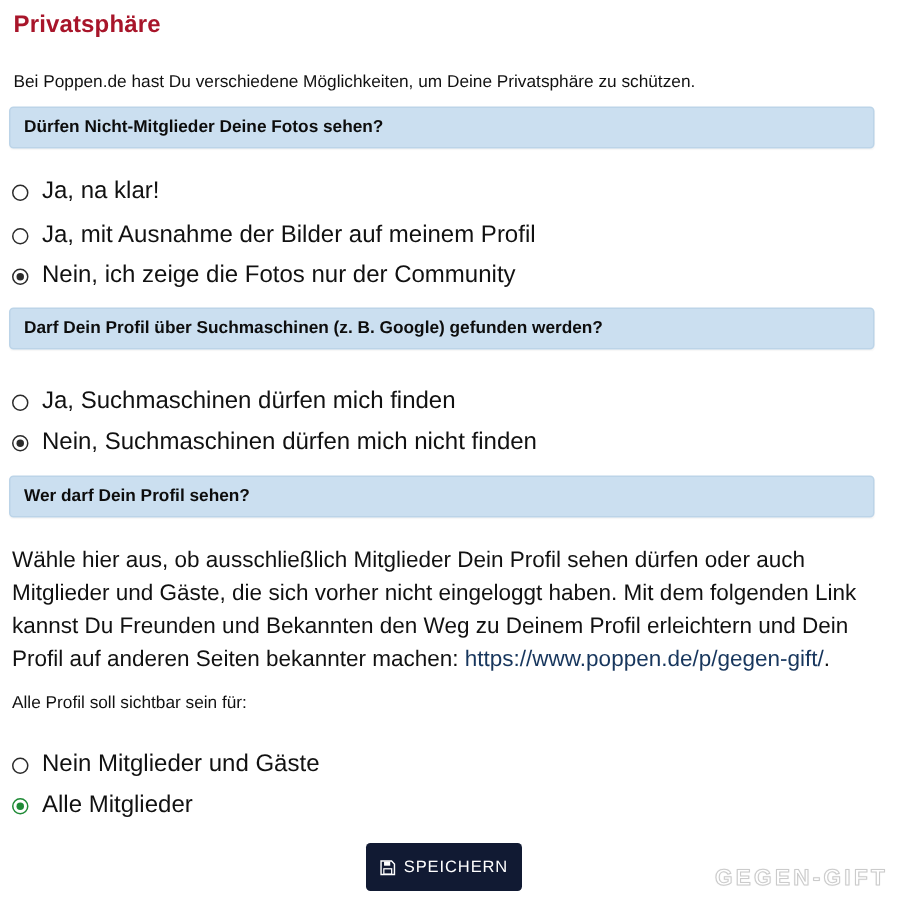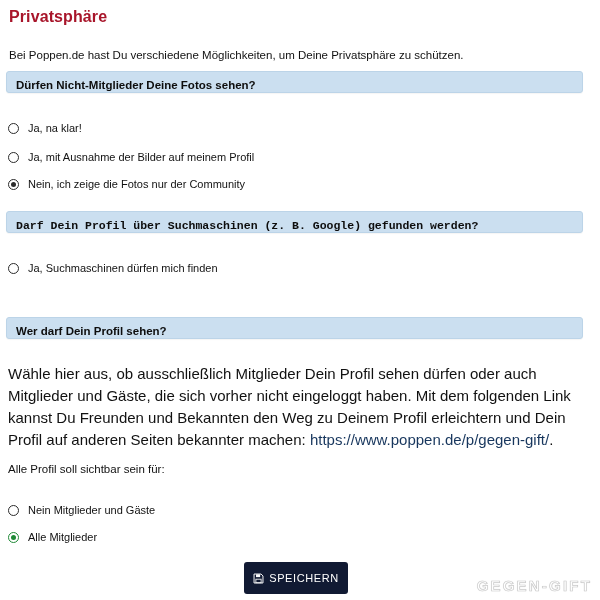--- a/index.html
+++ b/index.html
@@ -44,39 +44,39 @@
     line-height: 15px;
     color: #111111;
     white-space: nowrap;
   }
 
   
   .section-bar {
     position: absolute;
     left: 6px;
     width: 577px;
-    height: 22px;
+    height: 28px;
     background: #cbdff0;
     border: 1px solid #bcd4e8;
     border-radius: 3px;
     box-sizing: border-box;
     box-shadow: 0 1px 1px rgba(0,0,0,0.04);
   }
   .section-bar .section-title {
     position: absolute;
     left: 9px;
     top: 7px;
     font-size: 11.5px;
     font-weight: bold;
     color: #0d0d0d;
     white-space: nowrap;
   }
 
   #bar-photos  { top: 71px; }
-  #bar-search  { top: 211px; font-family: Liberation Mono, monospace; }
+  #bar-search  { top: 205px; }
   #bar-profile { top: 317px; }
 
   
   .radio-row {
     position: absolute;
     left: 8px;
     display: flex;
     align-items: center;
     height: 16px;
   }
@@ -103,21 +103,21 @@
     background: #2b2b2b;
   }
   .radio.green {
     border-color: #1f8a36;
   }
   .radio.green.checked::after {
     background: #1f8a36;
   }
   .radio-label {
     margin-left: 9px;
-    font-size: 11px;
+    font-size: 16px;
     line-height: 14px;
     color: #111111;
     white-space: nowrap;
   }
 
   #opt-photos-0 { top: 120px; }
   #opt-photos-1 { top: 149px; }
   #opt-photos-2 { top: 176px; }
 
   #opt-search-0 { top: 260px; }
@@ -227,20 +227,24 @@
 
   <div class="section-bar" id="bar-search">
     <span class="section-title">Darf Dein Profil über Suchmaschinen (z. B. Google) gefunden werden?</span>
   </div>
 
   <div class="radio-row" id="opt-search-0">
     <span class="radio"></span>
     <span class="radio-label">Ja, Suchmaschinen dürfen mich finden</span>
   </div>
 
+  <div class="radio-row" id="opt-search-1">
+    <span class="radio checked"></span>
+    <span class="radio-label">Nein, Suchmaschinen dürfen mich nicht finden</span>
+  </div>
 
   <div class="section-bar" id="bar-profile">
     <span class="section-title">Wer darf Dein Profil sehen?</span>
   </div>
 
   <div class="desc">
     <span>Wähle hier aus, ob ausschließlich Mitglieder Dein Profil sehen dürfen oder auch Mitglieder und Gäste, die sich vorher nicht eingeloggt haben. Mit dem folgenden Link kannst Du Freunden und Bekannten den Weg zu Deinem Profil erleichtern und Dein Profil auf anderen Seiten bekannter machen: </span><a class="link" href="#">https://www.poppen.de/p/gegen-gift/</a><span>.</span>
   </div>
 
   <div class="sub-label">Alle Profil soll sichtbar sein für:</div>

